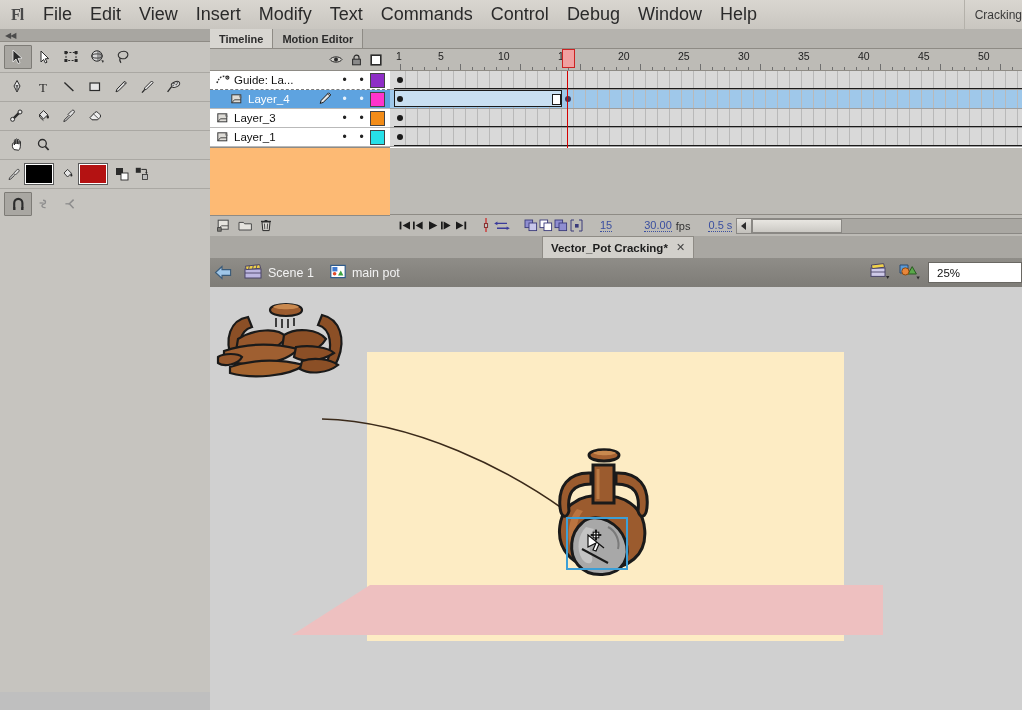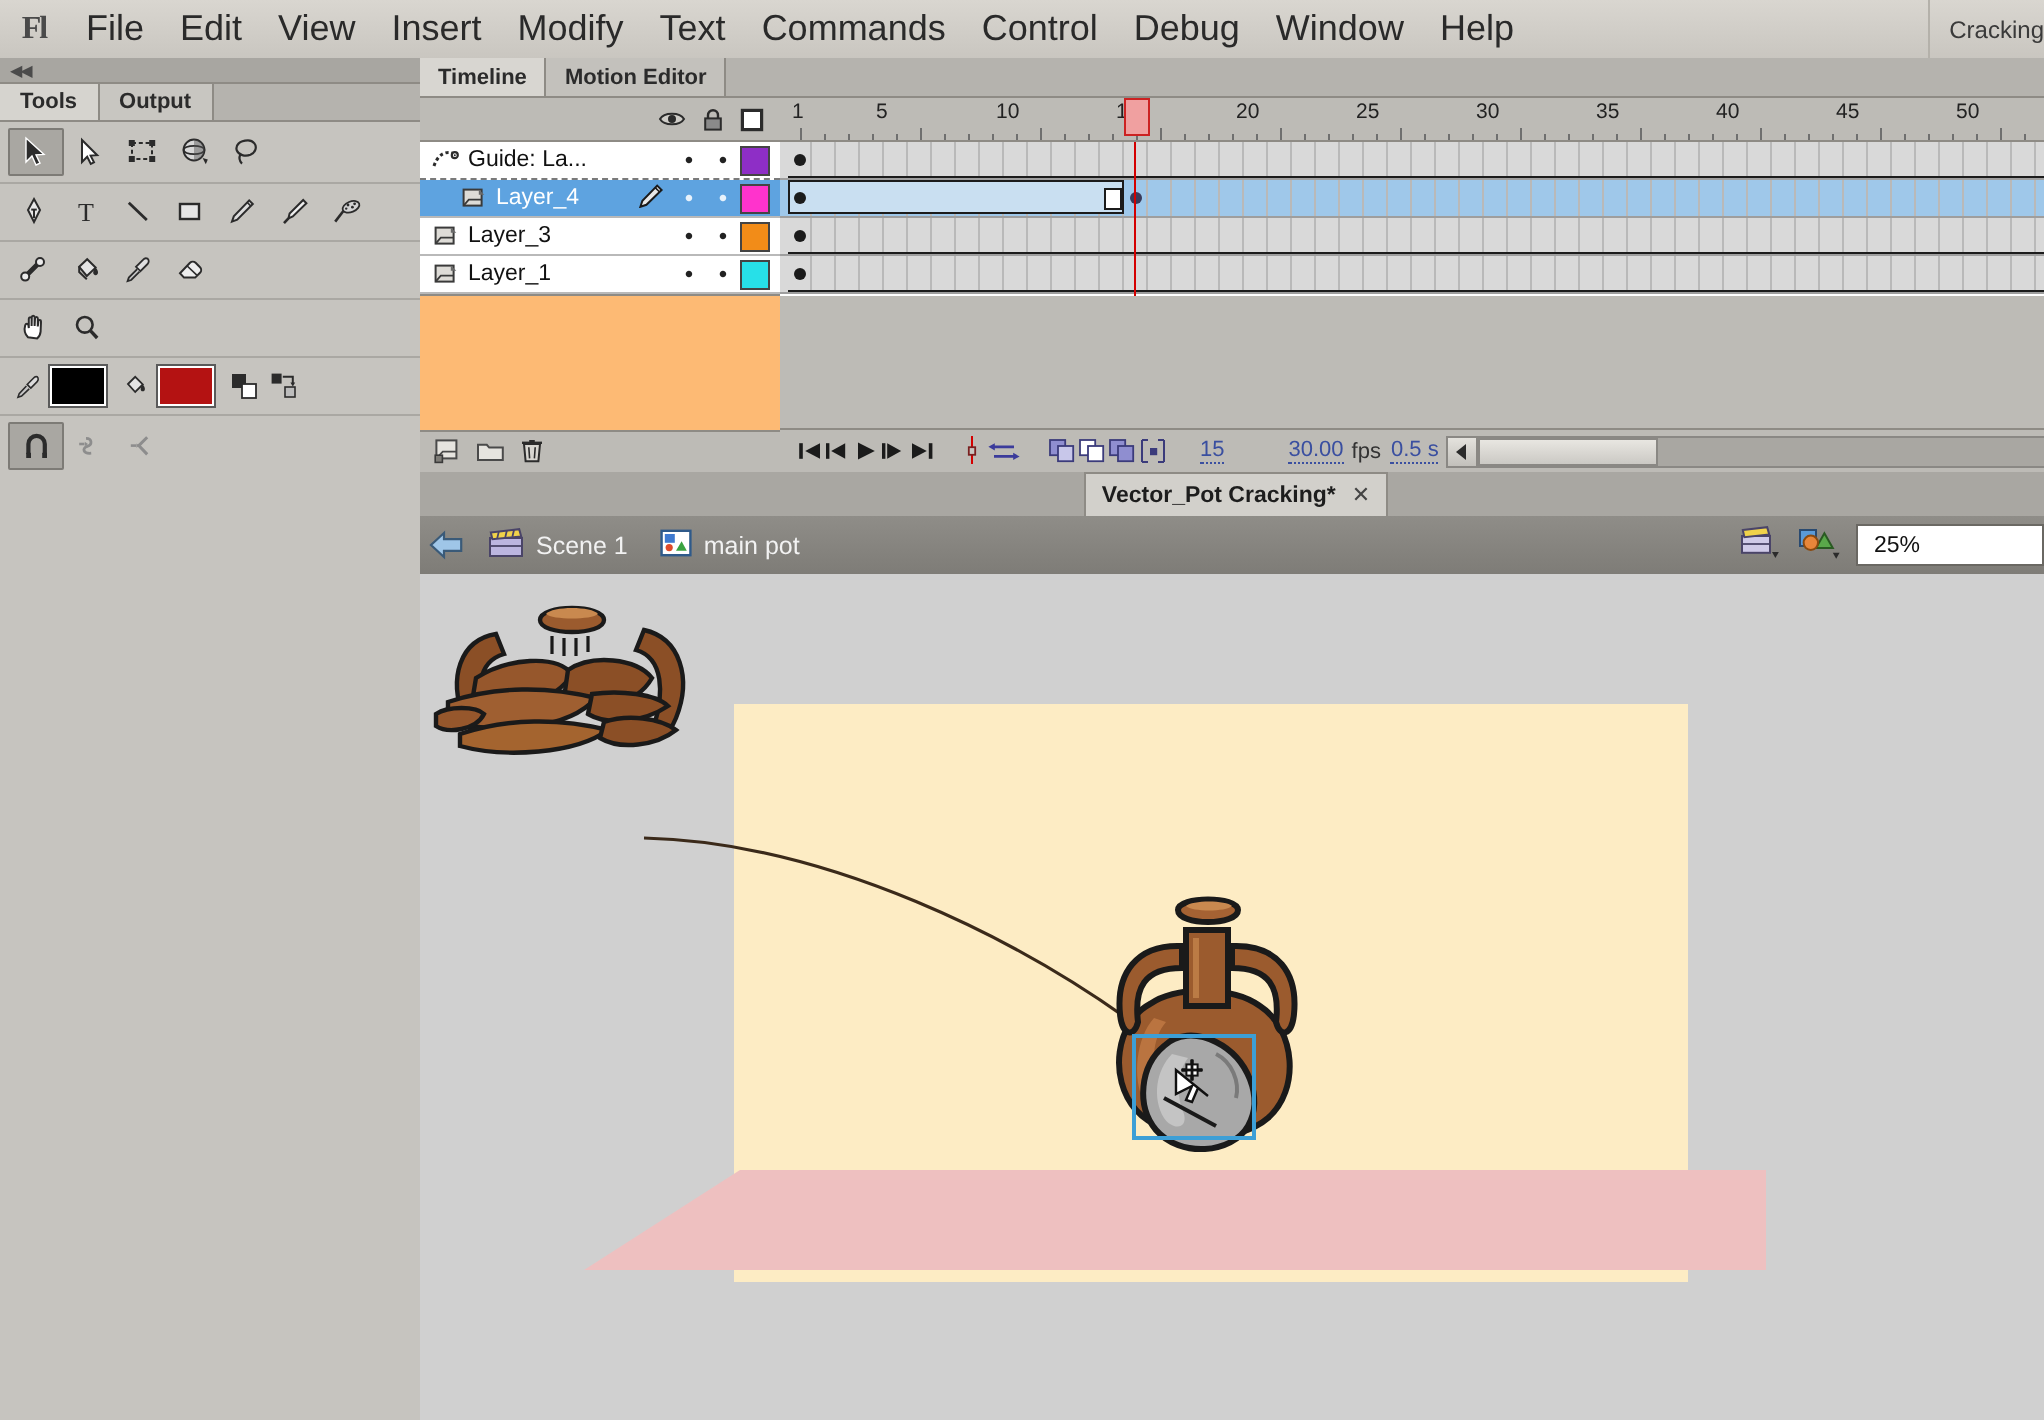--- a/index.html
+++ b/index.html
@@ -233,25 +233,20 @@
         <div class="menu-item">Help</div>
       </div>
     <div class="menu-right">
       <span class="ws-label">Cracking</span>
     </div>
   </div>
 
   <div class="leftpanel">
     <div class="collapse-bar">
       <span class="chev">◀◀</span>
-    </div>
-    <div class="panel-tabs">
-      <div class="panel-tab active">Tools</div>
-      <div class="panel-tab">Output</div>
-      <div style="flex:1;background:#b5b3ae;"></div>
     </div>
 
     <div class="tools-body">
 
       <div class="tool-row">
         <div class="tool-btn active">
           <svg width="16" height="16" viewBox="0 0 16 16">
               <path d="M3 1 L3 13 L6 10 L8 14.5 L10 13.6 L8 9.4 L12 9.2 Z" fill="#2b2b2b" stroke="#fff" stroke-width="0.7"></path>
             </svg>
         </div>
@@ -706,21 +701,21 @@
         <svg width="15" height="13" viewBox="0 0 15 13">
           <path d="M2 1 L2 12 M13 1 L13 12" stroke="#3b3b7b" stroke-width="1"></path>
           <path d="M2 1 L5 1 M2 12 L5 12 M10 1 L13 1 M10 12 L13 12" stroke="#3b3b7b" stroke-width="1"></path>
           <rect x="6" y="5" width="3.6" height="3.6" fill="#3b3b7b"></rect>
         </svg>
       </span>
       <span class="sep"></span>
       <span class="stat-num">15</span>
       <span class="stat-num" style="margin-left:28px;">30.00</span>
       <span class="stat-unit">fps</span>
-      <span class="stat-num" style="margin-left:5px;">0.5 s</span>
+      <span class="stat-num" style="margin-left:18px;">0.5 s</span>
       <span class="hscroll">
         <span class="hscroll-arrow">
           <svg width="6" height="8" viewBox="0 0 6 8">
               <path d="M5 0 L5 8 L0 4z" fill="#2b2b2b"></path>
             </svg>
         </span>
         <span class="hscroll-track">
           <span class="hscroll-thumb"></span>
         </span>
       </span>

